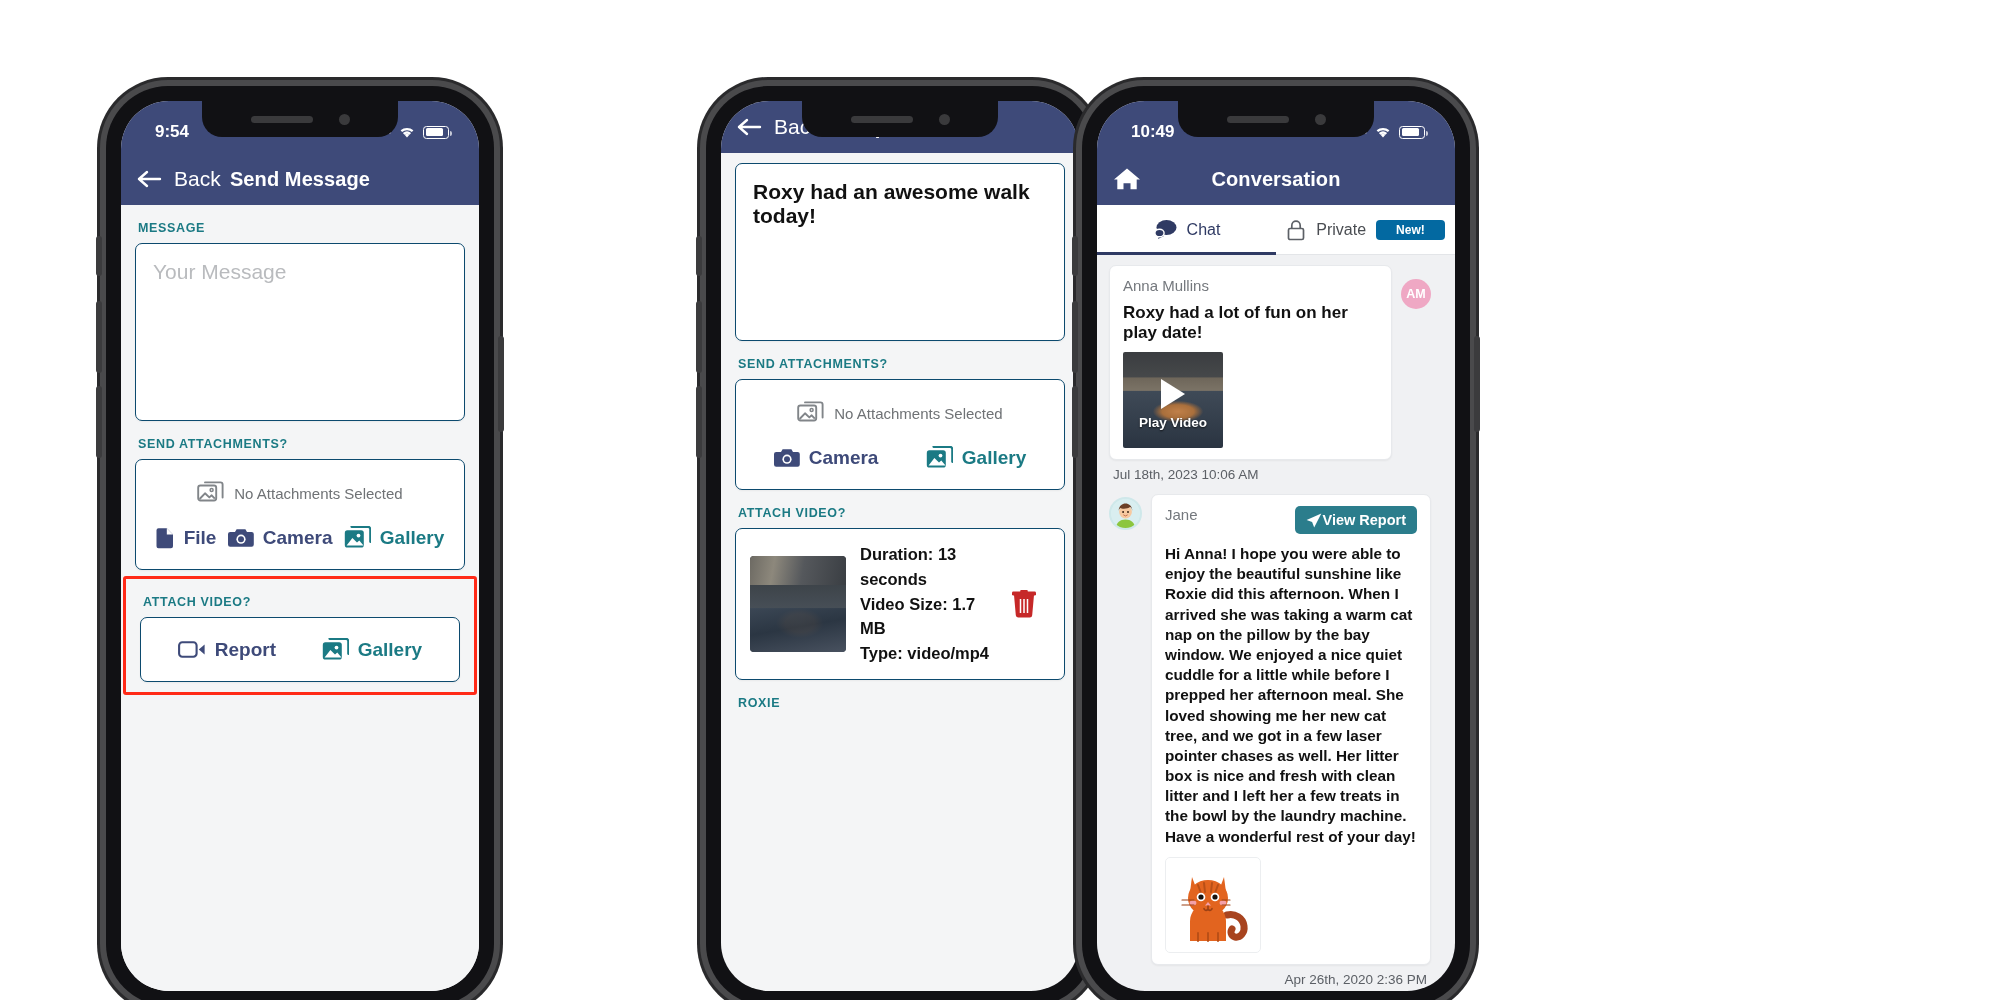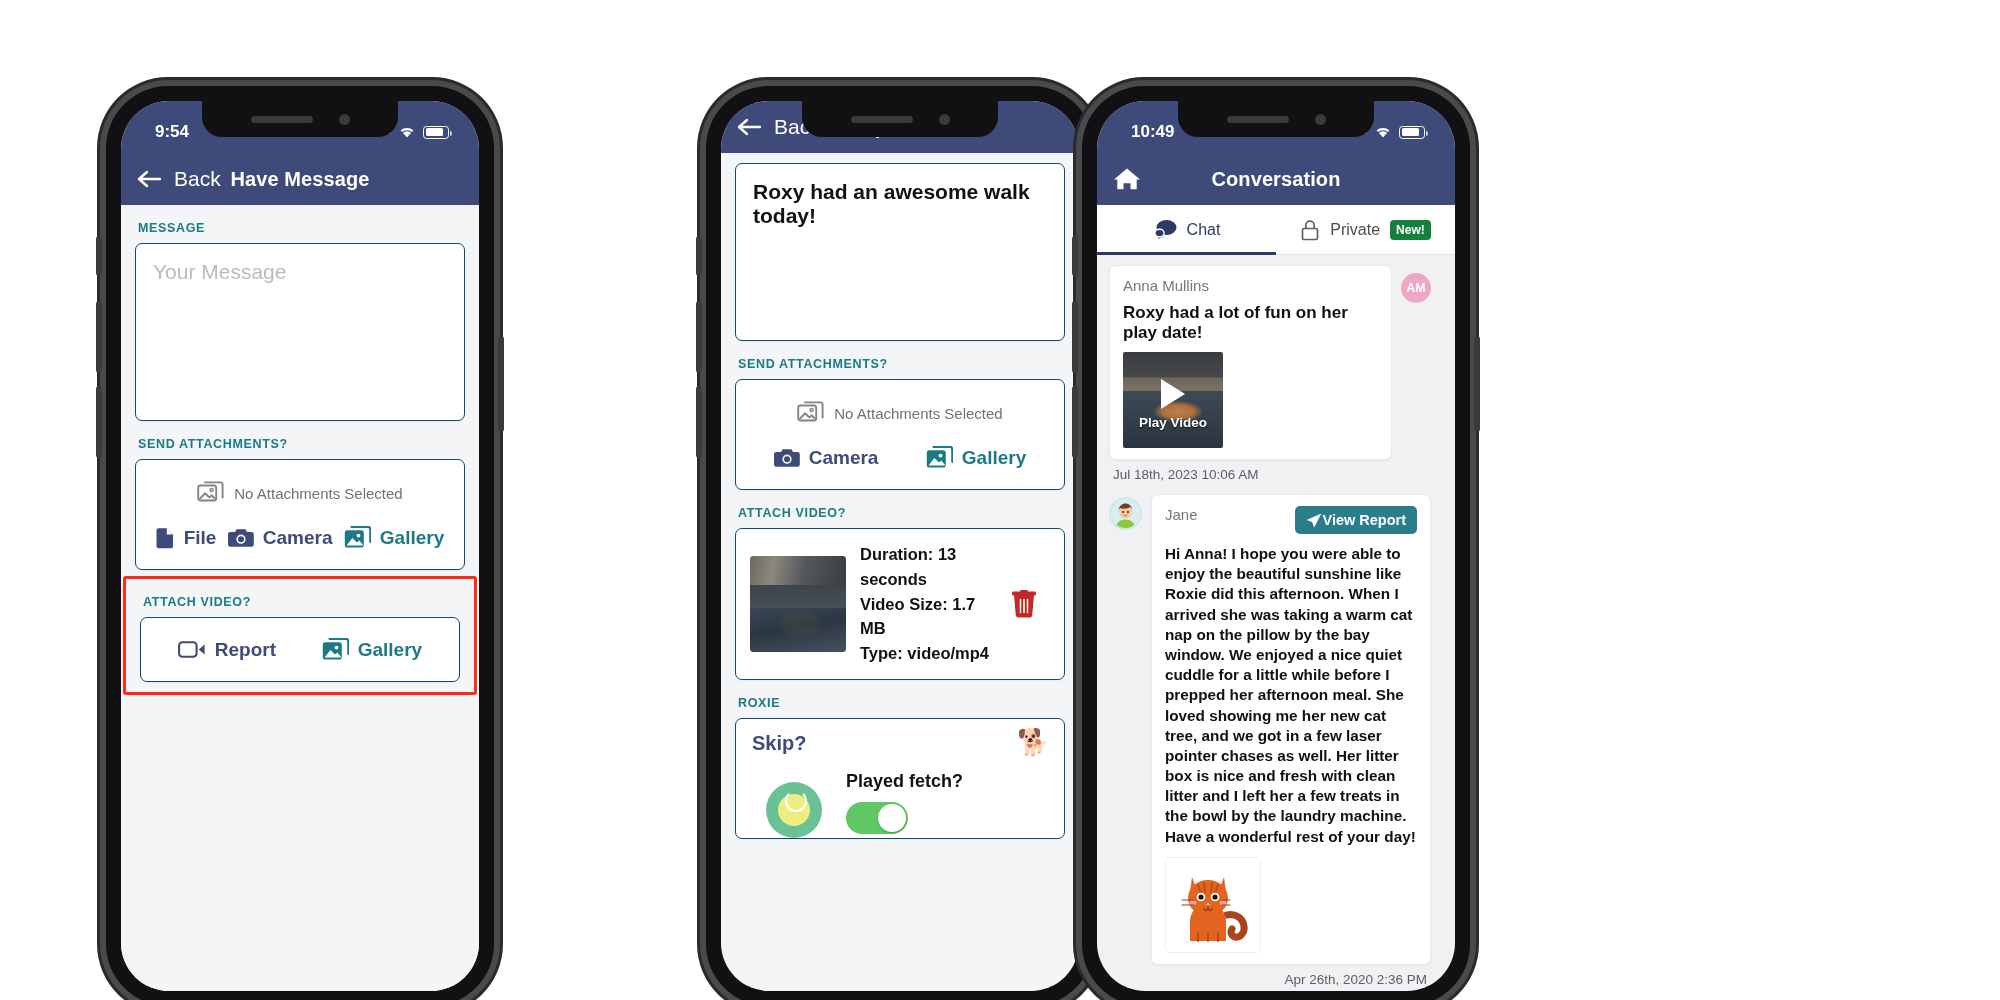--- a/index.html
+++ b/index.html
@@ -163,35 +163,35 @@
   .tabs { display: flex; background: #fff; height: 50px; border-bottom: 1px solid #e3e5e8; }
   .tab {
     flex: 1; display: flex; align-items: center; justify-content: center; gap: 10px;
     font-size: 16px; color: #4a4d52; position: relative;
   }
   .tab.active { color: #2f3a63; }
   .tab.active::after {
     content:''; position:absolute; bottom:-1px; left:0; right:0; height:3px; background:#2f3a63;
   }
   .badge-new {
-    background: #15803d; color: #fff; font-size: 12px; font-weight: bold;
-    border-radius: 4px; padding: 3px 6px;
+    background: #0369a1; color: #fff; font-size: 12px; font-weight: bold;
+    border-radius: 4px; padding: 3px 20px;
   }
   .conv { padding: 10px 24px 0 12px; }
   .msg-card {
     background: #fff; border: 1px solid #e7e9ec; border-radius: 7px;
     padding: 11px 13px; box-shadow: 0 1px 2px rgba(0,0,0,.05);
   }
   .msg-row { display: flex; align-items: flex-start; gap: 9px; }
   .msg-author { color: #74787d; font-size: 15px; }
   .msg-title { font-size: 17px; font-weight: bold; color: #111; padding-top: 9px; }
   .avatar-am {
     width: 30px; height: 30px; border-radius: 50%; background: #efa8c4; color: #fff;
     font-size: 12.5px; font-weight: bold; display:flex; align-items:center; justify-content:center;
-    flex: none; margin-top: 8px;
+    flex: none; margin-top: 14px;
   }
   .avatar-jane {
     width: 33px; height: 33px; border-radius: 50%; flex: none; margin-top: 3px;
     background: #d7f0f2; border: 2px solid #cfe8ea; overflow:hidden; position:relative;
   }
   .play-thumb {
     width: 100px; height: 96px; margin-top: 9px; border-radius: 2px; position: relative;
     background:
       radial-gradient(ellipse 36% 16% at 55% 62%, #c08049 0%, #a96f3c 44%, rgba(0,0,0,0) 70%),
       linear-gradient(#3a3d40 0%, #46484a 26%, #6e665a 27%, #7b7366 40%, #3f4a57 41%, #2a3441 100%);
@@ -261,21 +261,21 @@
             </span>
         </div>
       </div>
       <div class="navbar">
         <div class="nav-left">
           <svg width="26" height="20" viewBox="0 0 26 20">
             <path d="M2 10h21M2 10l8-7M2 10l8 7" stroke="#fff" stroke-width="2.4" fill="none" stroke-linecap="round" stroke-linejoin="round"></path>
           </svg>
           <span class="nav-back-label">Back</span>
         </div>
-        <div class="nav-title">Have Message</div>
+        <div class="nav-title">Send Message</div>
       </div>
 
       <div class="content">
         <div class="sec-label">MESSAGE</div>
         <div class="card msgbox">
           <div class="placeholder">Your Message</div>
         </div>
 
         <div class="sec-label">SEND ATTACHMENTS?</div>
         <div class="card">
@@ -415,35 +415,20 @@
                 <path d="M2 5h20l-1.8 20.2a2.4 2.4 0 0 1-2.4 2.2H6.2a2.4 2.4 0 0 1-2.4-2.2z" fill="#c62828"></path>
                 <rect x="0" y="1.6" width="24" height="4" rx="1.4" fill="#c62828"></rect>
                 <rect x="8.2" y="0" width="7.6" height="3" rx="1" fill="#c62828"></rect>
                 <path d="M8.5 9v14M12 9v14M15.5 9v14" stroke="#fff" stroke-width="1.5"></path>
               </svg>
             </div>
           </div>
         </div>
 
         <div class="sec-label">ROXIE</div>
-        <div class="card roxie-card">
-          <div class="skip">Skip?</div>
-          <div class="dog">🐕</div>
-          <div class="fetch-row">
-            <div class="ball-outer">
-              <div class="ball-inner"></div>
-            </div>
-            <div class="fetch-col">
-              <div class="fetch-q">Played fetch?</div>
-              <div class="toggle">
-                  <div class="knob"></div>
-                </div>
-            </div>
-          </div>
-        </div>
       </div>
     </div>
   </div>
 
   <div class="phone" style="left:1082px; top:86px; width:388px; height:920px;">
     <div class="bezel"></div>
     <div class="btn-side btn-left" style="top:150px;height:40px;"></div>
     <div class="btn-side btn-left" style="top:215px;height:72px;"></div>
     <div class="btn-side btn-left" style="top:300px;height:72px;"></div>
     <div class="btn-side btn-right" style="top:250px;height:96px;"></div>

